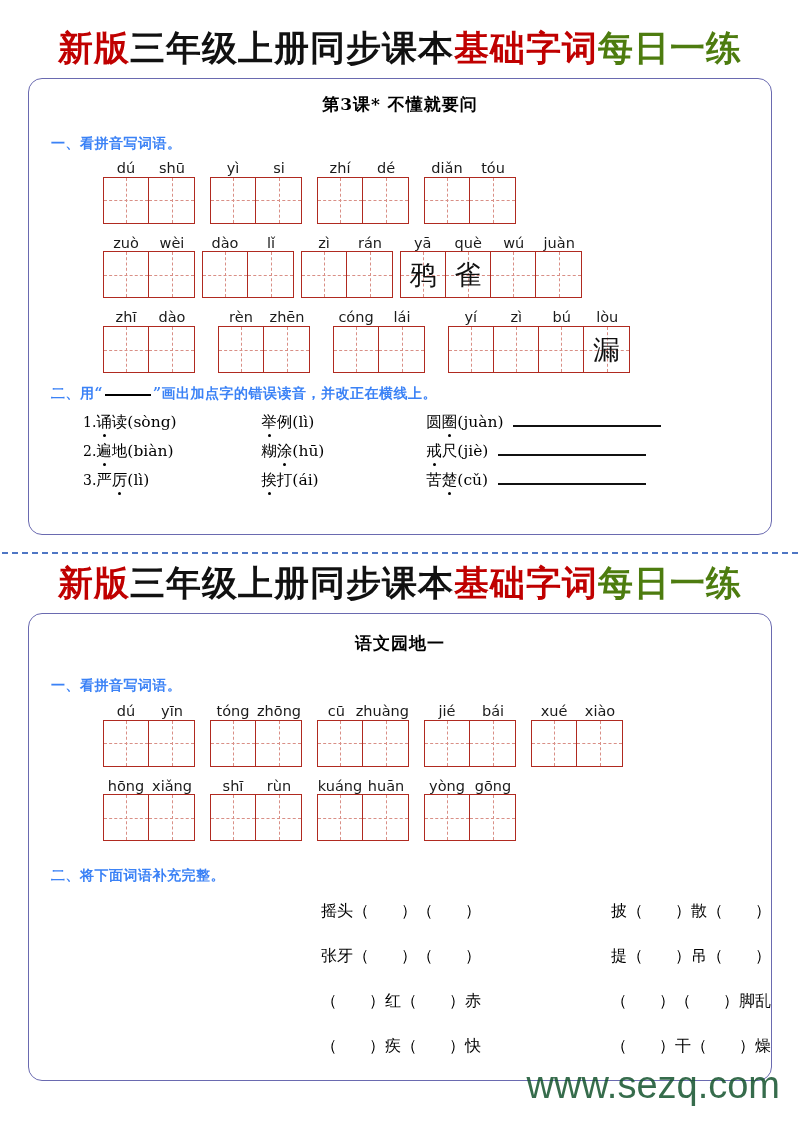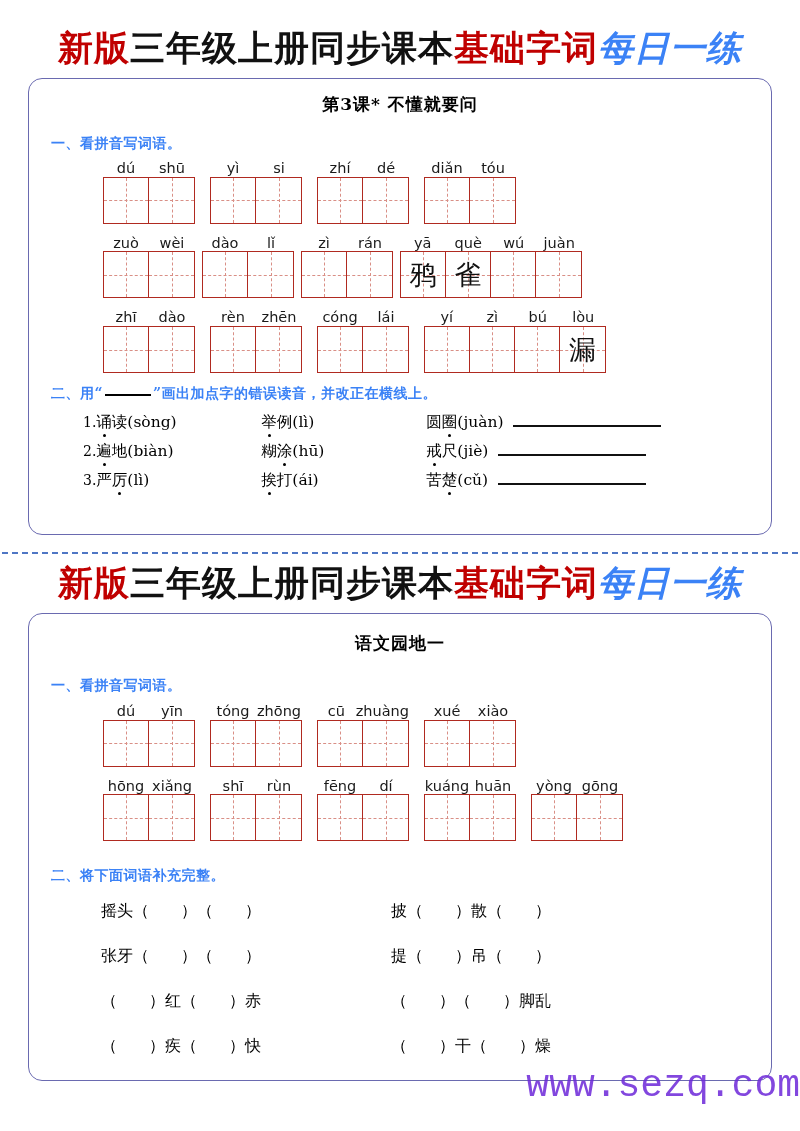--- a/index.html
+++ b/index.html
@@ -21,21 +21,21 @@
     font-family: "DejaVu Serif", "Liberation Serif", serif;
     font-weight: bold;
     font-size: 35px;
     letter-spacing: 1px;
     line-height: 1;
     white-space: nowrap;
   }
   .banner span { display: inline-block; }
   .b-red  { color: #c00000; }
   .b-dark { color: #111111; }
-  .b-blue { color: #3b82f6; font-style: italic; }
+  .b-blue { color: #4d7c0f; }
 
   
   .card {
     position: relative;
     margin: 0 28px;
     border: 1.6px solid #6a6ab0;
     border-radius: 14px;
     background: #fff;
   }
 
@@ -142,37 +142,37 @@
     margin-left: 10px;
     vertical-align: -3px;
   }
 
   
   .fill-grid {
     font-family: "DejaVu Serif", "Liberation Serif", serif;
     font-size: 16px;
     color: #000;
   }
-  .fill-row { display: flex; }
+  .fill-row { display: flex; justify-content: flex-end; }
   .fill-item { white-space: nowrap; }
 
   
   .separator {
     border-top: 2px dashed #4f76c4;
     margin: 0 2px;
   }
 
   
   .watermark {
     position: absolute;
-    right: 0;
+    right: 20px;
     bottom: 24px;
-    font-family: Liberation Mono, monospace;
+    font-family: Liberation Sans, sans-serif;
     font-size: 38px;
-    color: #6d28d9;
+    color: #14532d;
     opacity: .85;
     letter-spacing: 0px;
     pointer-events: none;
     user-select: none;
   }
 </style>
 </head>
 <body>
 
 <div id="page">
@@ -275,21 +275,21 @@
                 <span class="glyph">鸦</span>
               </div>
               <div class="cell">
                 <span class="glyph">雀</span>
               </div>
               <div class="cell"></div>
               <div class="cell"></div>
             </div>
           </div>
         </div>
-        <div class="py-row" style="margin-top: 11px; padding-left: 74px; gap: 15px;">
+        <div class="py-row" style="margin-top: 11px; padding-left: 74px; gap: 23px;">
           <div class="wgroup">
             <div class="py-line">
               <span>zhī</span>
               <span>dào</span>
             </div>
             <div class="boxes">
               <div class="cell"></div>
               <div class="cell"></div>
             </div>
           </div>
@@ -402,20 +402,30 @@
               <span>cū</span>
               <span>zhuàng</span>
             </div>
             <div class="boxes">
               <div class="cell"></div>
               <div class="cell"></div>
             </div>
           </div>
           <div class="wgroup">
             <div class="py-line">
+              <span>jié</span>
+              <span>bái</span>
+            </div>
+            <div class="boxes">
+              <div class="cell"></div>
+              <div class="cell"></div>
+            </div>
+          </div>
+          <div class="wgroup">
+            <div class="py-line">
               <span>xué</span>
               <span>xiào</span>
             </div>
             <div class="boxes">
               <div class="cell"></div>
               <div class="cell"></div>
             </div>
           </div>
         </div>
         <div class="py-row" style="margin-top: 11px; padding-left: 74px; gap: 15px;">
@@ -426,30 +436,20 @@
             </div>
             <div class="boxes">
               <div class="cell"></div>
               <div class="cell"></div>
             </div>
           </div>
           <div class="wgroup">
             <div class="py-line">
               <span>shī</span>
               <span>rùn</span>
-            </div>
-            <div class="boxes">
-              <div class="cell"></div>
-              <div class="cell"></div>
-            </div>
-          </div>
-          <div class="wgroup">
-            <div class="py-line">
-              <span>fēng</span>
-              <span>dí</span>
             </div>
             <div class="boxes">
               <div class="cell"></div>
               <div class="cell"></div>
             </div>
           </div>
           <div class="wgroup">
             <div class="py-line">
               <span>kuáng</span>
               <span>huān</span>

